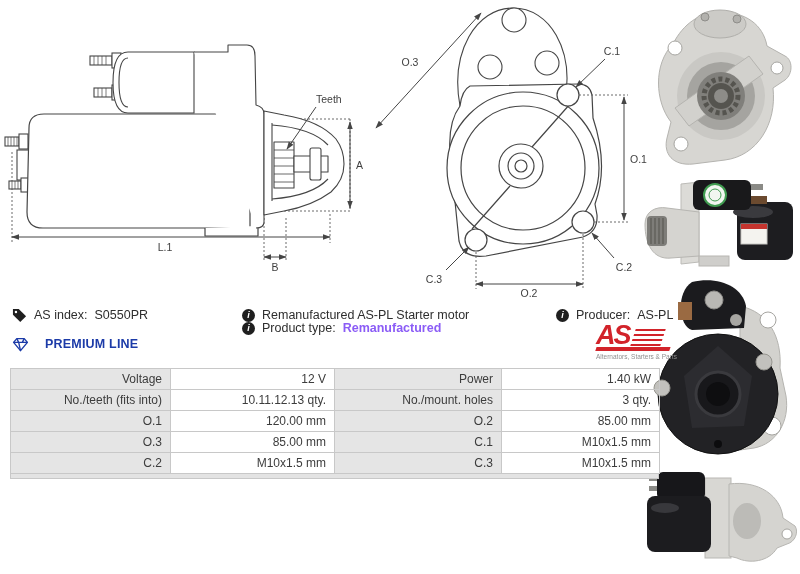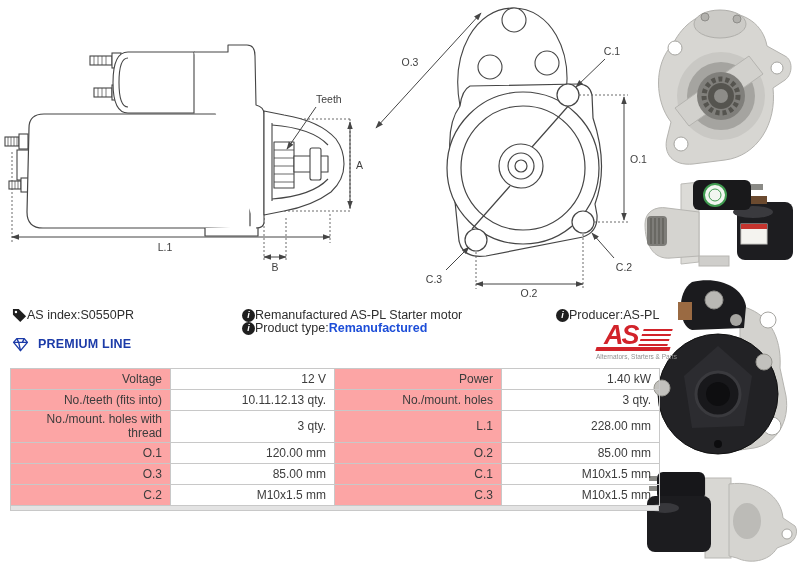--- a/index.html
+++ b/index.html
@@ -11,62 +11,63 @@
     color: #3c3c3c;
     overflow: hidden;
   }
   .abs { position: absolute; }
 
   
   .info-item {
     position: absolute;
     display: flex;
     align-items: center;
+    gap: 7px;
     font-size: 12.5px;
     color: #2e2e2e;
     white-space: nowrap;
     height: 16px;
   }
   .b { font-weight: normal; }
   .premium { color: #1c3ba8; font-weight: bold; letter-spacing: .2px; padding-left: 9px; }
-  .green { color: #1d4ed8; font-weight: bold; }
+  .green { color: #8b5cf6; font-weight: bold; }
   .info-dot {
     width: 13px; height: 13px; border-radius: 50%;
     background: #1f1f1f; color: #fff;
     display: inline-flex; align-items: center; justify-content: center;
     font-size: 9px; font-weight: bold; font-style: italic;
     flex: 0 0 13px;
   }
   .info-dot::after { content: "i"; }
 
   
   .logo { position: absolute; left: 596px; top: 325px; width: 74px; }
   .logo-row { display: flex; align-items: flex-end; }
   .logo-as {
     color: #d2232a; font-weight: bold; font-style: italic;
-    font-size: 27px; line-height: 21px; letter-spacing: -2px; margin-left: 8px;
+    font-size: 27px; line-height: 21px; letter-spacing: -2px;
   }
   .logo-stripes {
     width: 30px; height: 17px; margin-left: 3px;
     transform: skewX(-18deg);
     background: repeating-linear-gradient(to bottom, #d2232a 0 2.5px, transparent 2.5px 5px);
   }
   .logo-bar { height: 3.5px; background: #d2232a; transform: skewX(-18deg); margin: 1px 0 2px; }
   .logo-tagline { font-size: 6.5px; color: #8f8f8f; white-space: nowrap; text-align: center; }
 
   
   .table-wrap { position: absolute; left: 10px; top: 368px; width: 649px; }
   table.spec { border-collapse: collapse; table-layout: fixed; width: 649px; }
   .spec td {
     border: 1px solid #c8c8c8;
     font-size: 12px; color: #3c3c3c;
     padding: 1px 8px; height: 21px;
     text-align: right; vertical-align: middle; line-height: 1.2;
   }
-  .spec td.lab { background: #fca5a5; }
+  .spec td.lab { background: #e5e5e5; }
   .table-footer { width: 649px; height: 5px; background: #e3e3e3; border: 1px solid #c8c8c8; border-top: none; }
 
   svg text { font-family: "Liberation Sans", "DejaVu Sans", sans-serif; }
   .dimtext { font-size: 10.5px; fill: #3f3f3f; }
 </style>
 </head>
 <body>
 
 <svg class="abs" style="left:0;top:0" width="370" height="300" viewBox="0 0 370 300">
   <defs>
@@ -304,26 +305,20 @@
         <td class="lab">Power</td>
         <td>1.40 kW</td>
       </tr>
       <tr>
         <td class="lab">No./teeth (fits into)</td>
         <td>10.11.12.13 qty.</td>
         <td class="lab">No./mount. holes</td>
         <td>3 qty.</td>
       </tr>
       <tr>
-        <td class="lab">No./mount. holes with thread</td>
-        <td>3 qty.</td>
-        <td class="lab">L.1</td>
-        <td>228.00 mm</td>
-      </tr>
-      <tr>
         <td class="lab">O.1</td>
         <td>120.00 mm</td>
         <td class="lab">O.2</td>
         <td>85.00 mm</td>
       </tr>
       <tr>
         <td class="lab">O.3</td>
         <td>85.00 mm</td>
         <td class="lab">C.1</td>
         <td>M10x1.5 mm</td>

